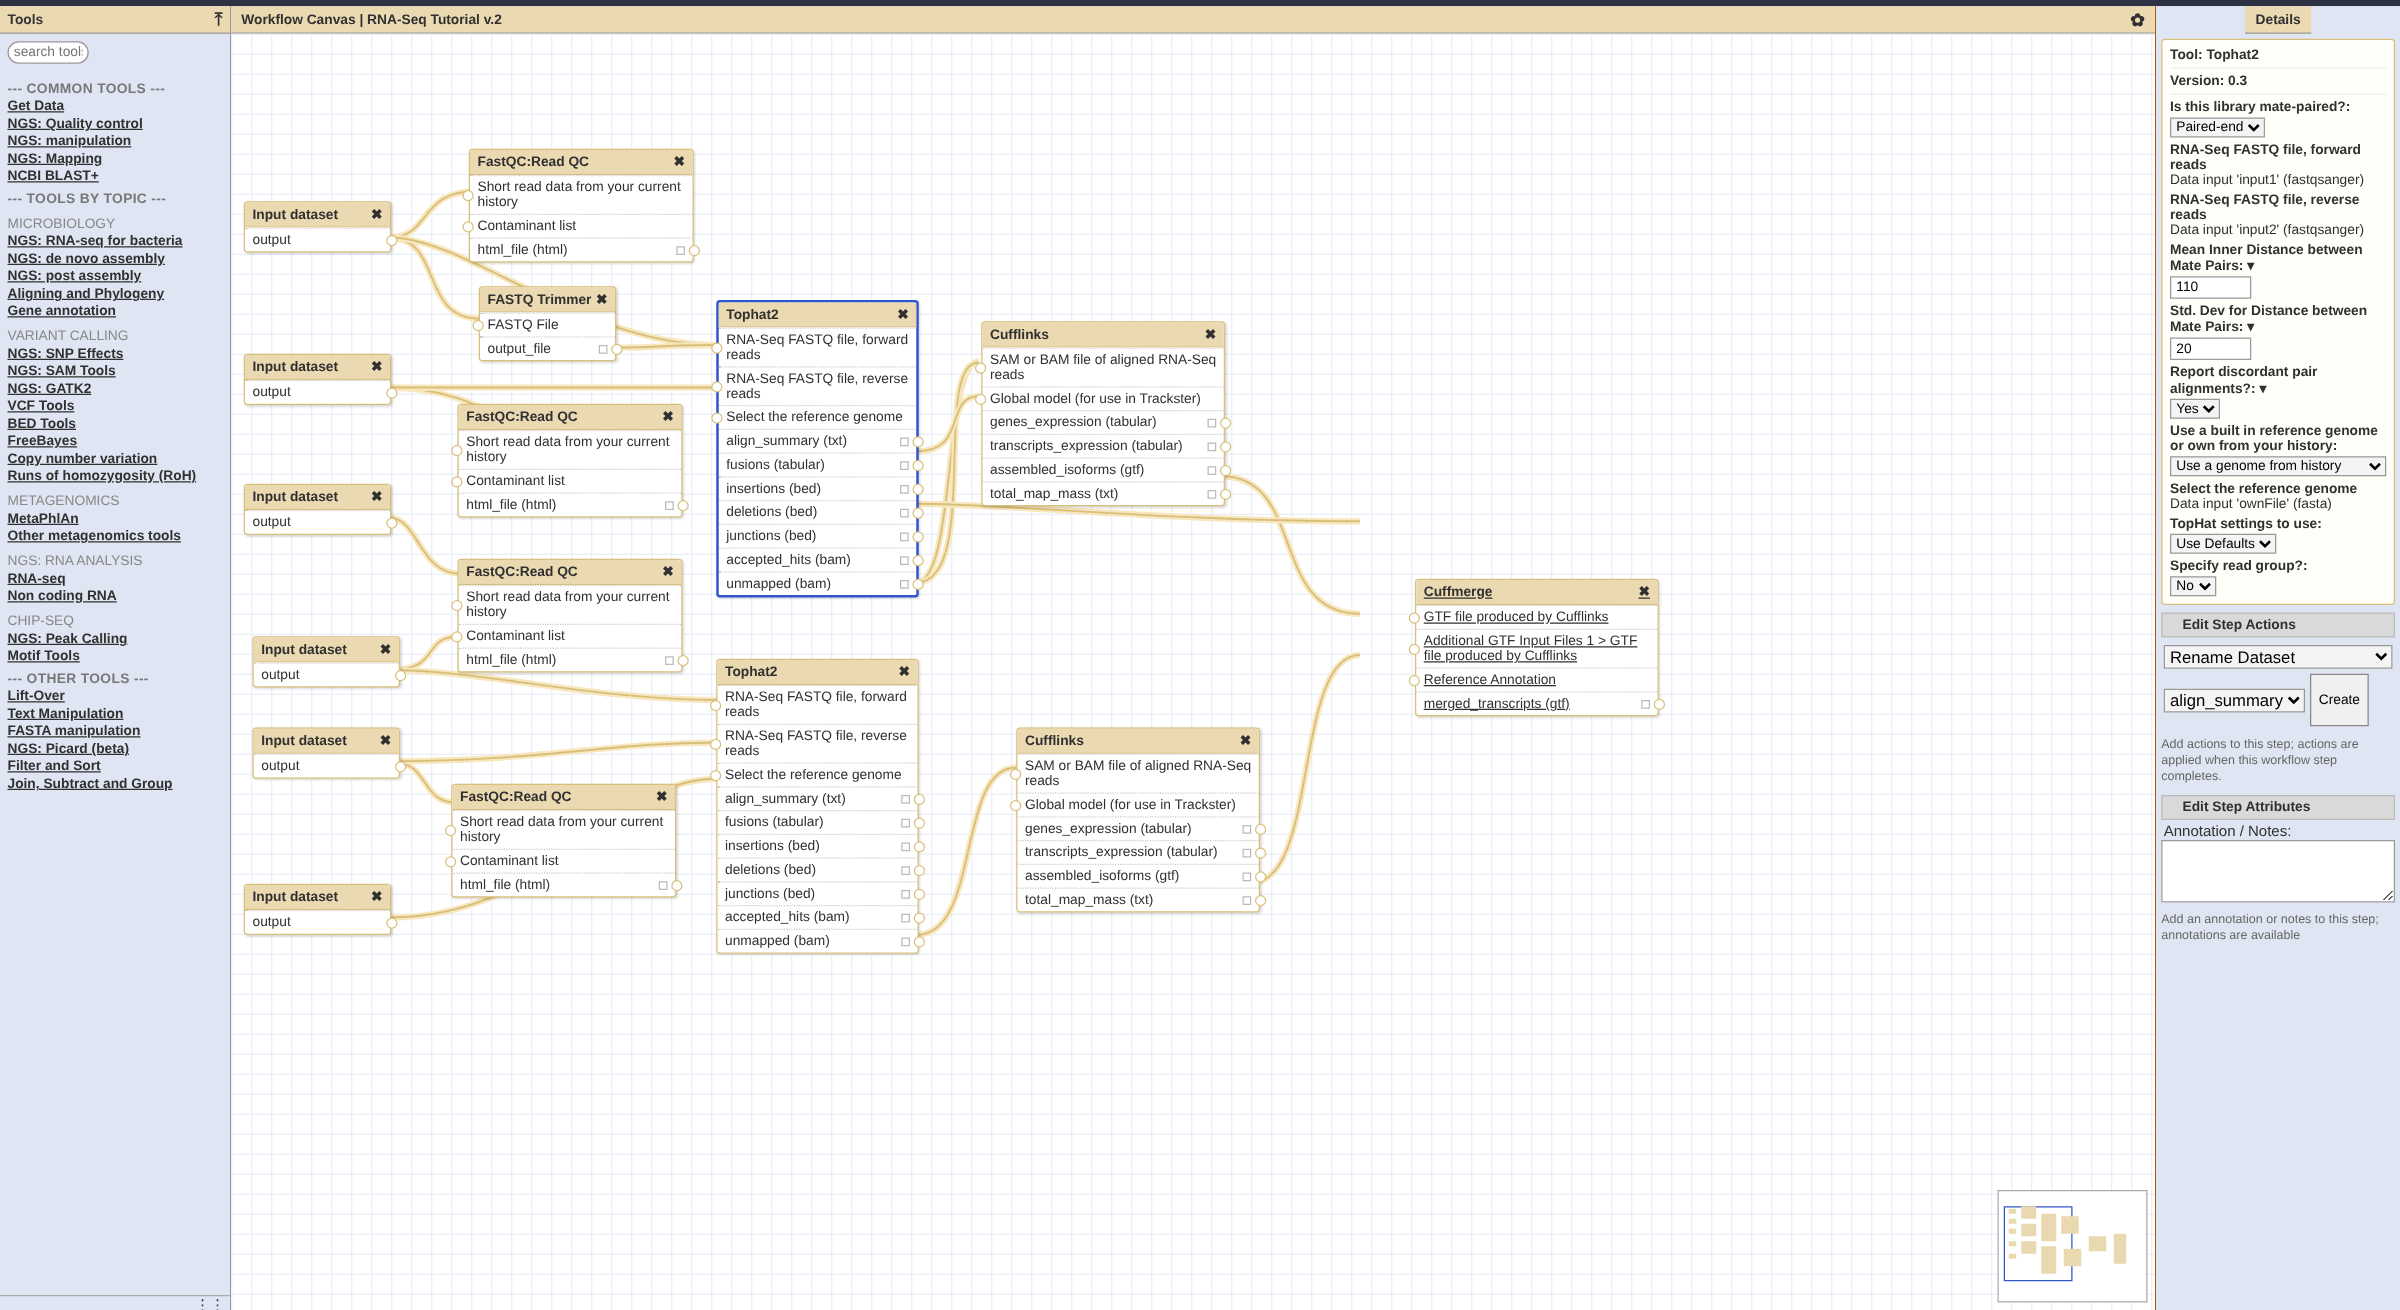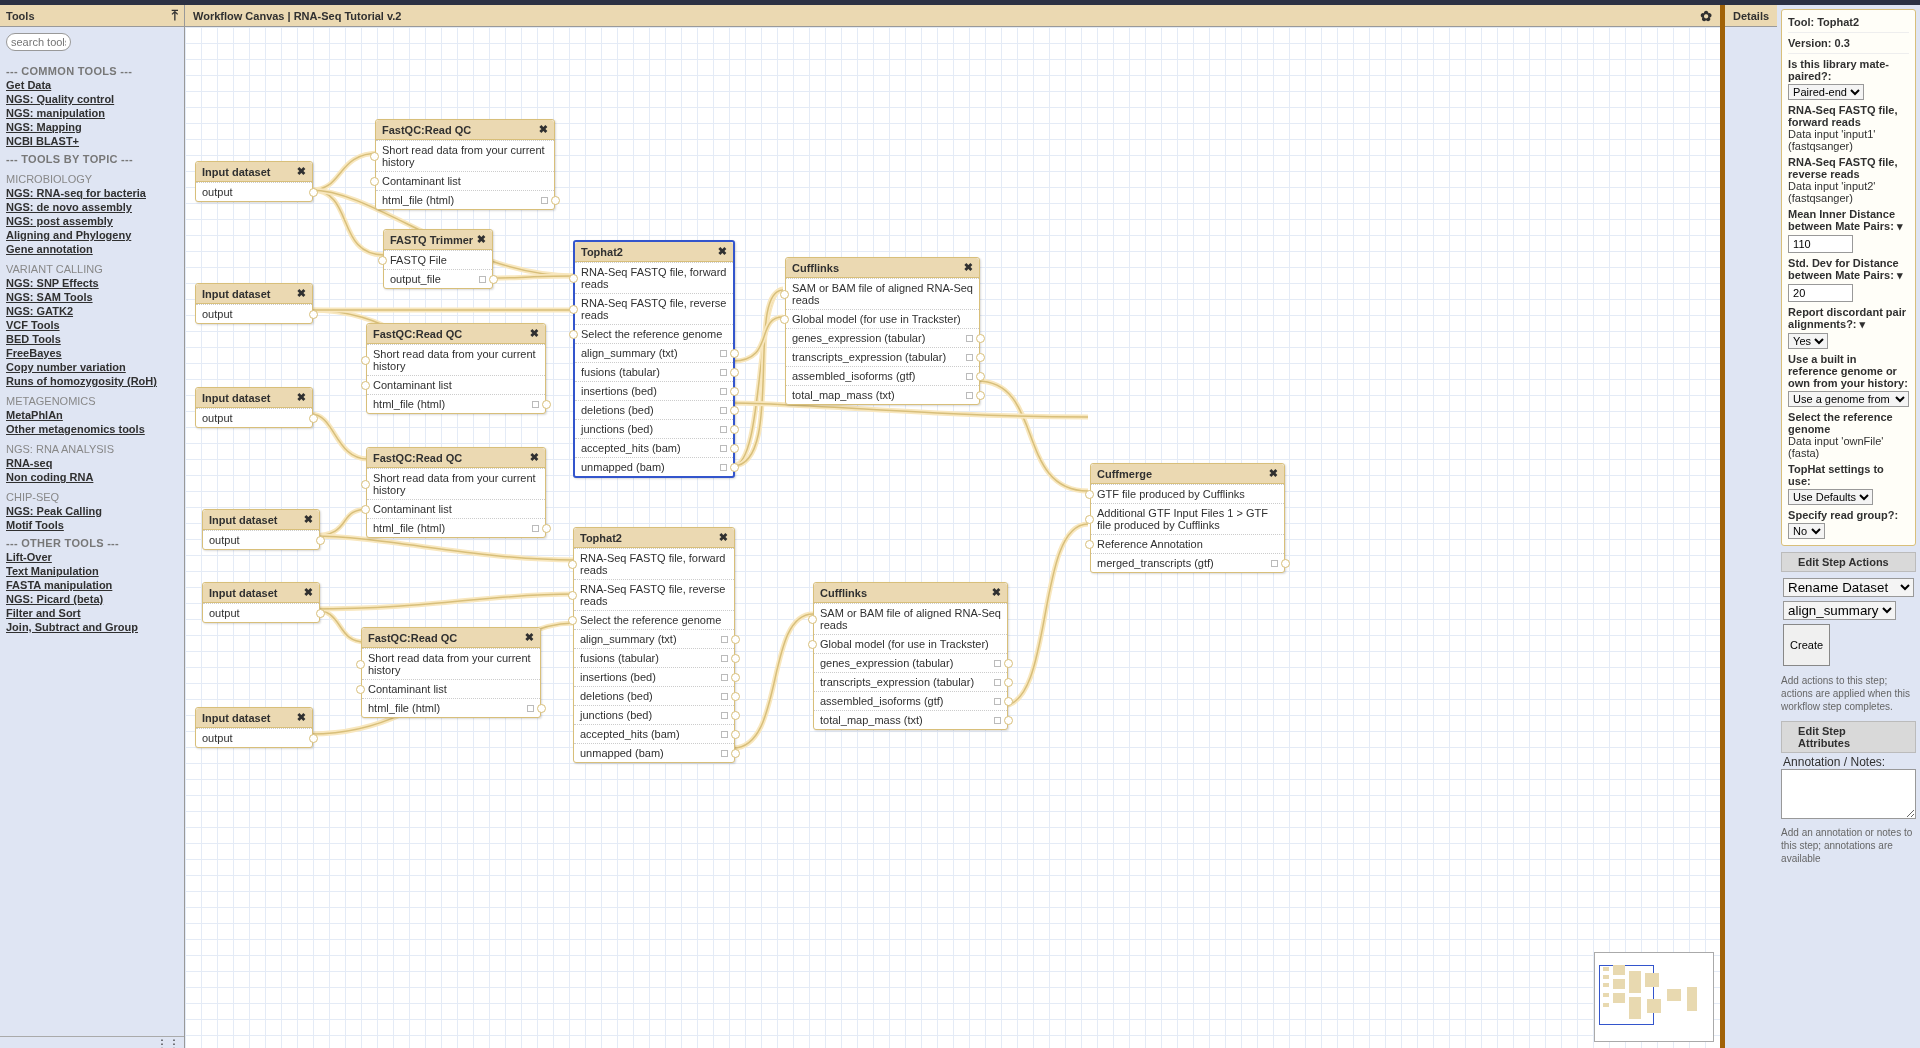--- a/index.html
+++ b/index.html
@@ -15,21 +15,21 @@
   .tools-header { background: #ebd9b2; border-bottom: 1px solid #999; padding: 2px 6px; display: flex; align-items: center; justify-content: space-between; font-size: 11px; font-weight: bold; color: #333; height: 22px; }
   .tools-header .upload-icon { font-size: 14px; cursor: pointer; }
   .tools-body { flex: 1; overflow-y: auto; padding: 6px 6px 10px 6px; }
   .search-box { width: 100%; border: 1px solid #bbb; border-radius: 12px; padding: 3px 10px; font-size: 11px; background: #fff; margin-bottom: 8px; }
   .section-label { font-size: 11px; color: #777; font-weight: bold; margin: 6px 0 2px 0; letter-spacing: 0.3px; }
   .section-title { font-size: 11px; color: #888; margin: 8px 0 2px 0; }
   .tool-link { display: block; font-size: 11px; color: #303030; text-decoration: underline; font-weight: bold; margin: 2px 0; cursor: pointer; }
   .tools-footer { height: 12px; background: #dfe5f3; border-top: 1px solid #aaa; text-align: right; padding-right: 4px; }
 
   
-  .canvas-wrap { flex: 1; display: flex; flex-direction: column; min-width: 0; border-right: 5px solid #a16207; }
+  .canvas-wrap { flex: 1; display: flex; flex-direction: column; min-width: 0; border-right: 1px solid #a16207; }
   .canvas-header { background: #ebd9b2; border-bottom: 1px solid #999; padding: 2px 8px; display: flex; align-items: center; justify-content: space-between; font-size: 11px; font-weight: bold; height: 22px; }
   .gear-icon { font-size: 14px; cursor: pointer; }
   .canvas { flex: 1; position: relative; overflow: hidden;
     background-image:
       linear-gradient(#e4ebf6 1px, transparent 1px),
       linear-gradient(90deg, #e4ebf6 1px, transparent 1px);
     background-size: 16px 16px;
     background-color: #fff;
   }
   svg.wires { position: absolute; inset: 0; width: 100%; height: 100%; pointer-events: none; }
@@ -45,21 +45,21 @@
   .terminal { width: 9px; height: 9px; border-radius: 50%; background: #fff; border: 1.5px solid #d8bf7a; position: absolute; }
   .terminal.in { left: -6px; }
   .terminal.out { right: -6px; }
   .little-sq { width:7px; height:7px; border:1px solid #bbb; display:inline-block; margin-left:4px;}
 
   .minimap { position: absolute; bottom: 6px; right: 6px; width: 120px; height: 90px; border: 1px solid #aaa; background: #fff; }
   .minimap .view { position:absolute; border:1px solid #3355cc; left:4px; top:12px; width:55px; height:60px;}
   .minimap .blob { position:absolute; background:#e8d9b0; }
 
   
-  .details-panel { width: 195px; flex: none; background: #dfe5f3; display: flex; flex-direction: row; }
+  .details-panel { width: 195px; flex: none; background: #dfe5f3; display: flex; flex-direction: column; align-items: center; }
   .details-header { background: #ebd9b2; border-bottom: 1px solid #999; padding: 2px 8px; font-size: 11px; font-weight: bold; height: 22px; display:flex; align-items:center; }
   .details-body { flex: 1; overflow-y: auto; padding: 4px; }
   .detail-box { background: #fffef8; border: 1px solid #d8bf7a; border-radius: 3px; padding: 6px; font-size: 11px; margin-bottom: 6px; }
   .detail-box hr { border: none; border-top: 1px solid #eee; margin: 4px 0; }
   .detail-box .lbl { font-weight: bold; margin-top: 4px; display:block; }
   .detail-box .val { font-size: 11px; }
   .detail-box select, .detail-box input { font-size: 11px; margin-top: 2px; }
   input[type="text"]{ border:1px solid #999; padding:2px 4px; width:65px;}
   select { border:1px solid #999; background:#f4f4f4;}
   .section-head { background: #d9d9d9; border: 1px solid #bbb; padding: 3px 16px; font-size: 11px; font-weight: bold; margin-bottom: 2px; }
@@ -519,21 +519,21 @@
             <span class="little-sq"></span>
             <span class="terminal out"></span>
           </div>
         <div class="node-row">
             <span>total_map_mass (txt)</span>
             <span class="little-sq"></span>
             <span class="terminal out"></span>
           </div>
       </div>
 
-      <div class="node" style="left:905px; top:436px; width:195px;">
+      <div class="node" style="left:947px; top:436px; width:195px;text-decoration:underline;">
         <div class="node-title">
             <span>Cuffmerge</span>
             <span class="close">✖</span>
           </div>
         <div class="node-row">
             <span class="terminal in"></span>
             <span>GTF file produced by Cufflinks</span>
           </div>
         <div class="node-row">
             <span class="terminal in"></span>

